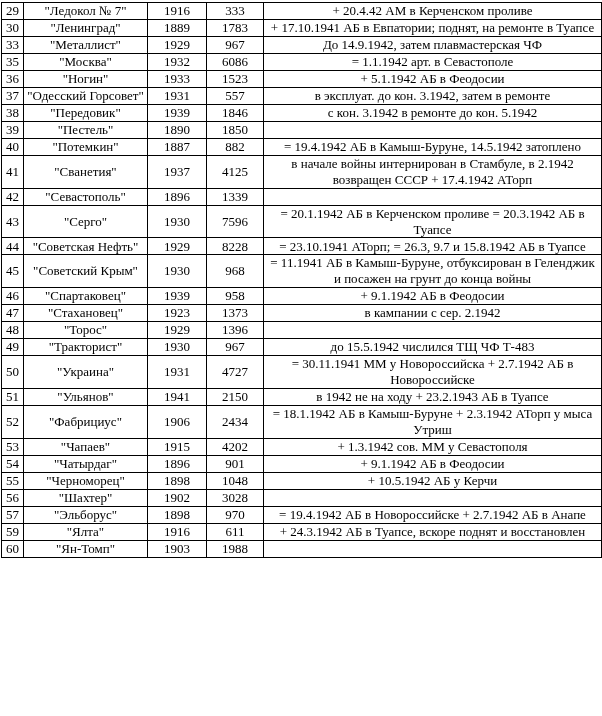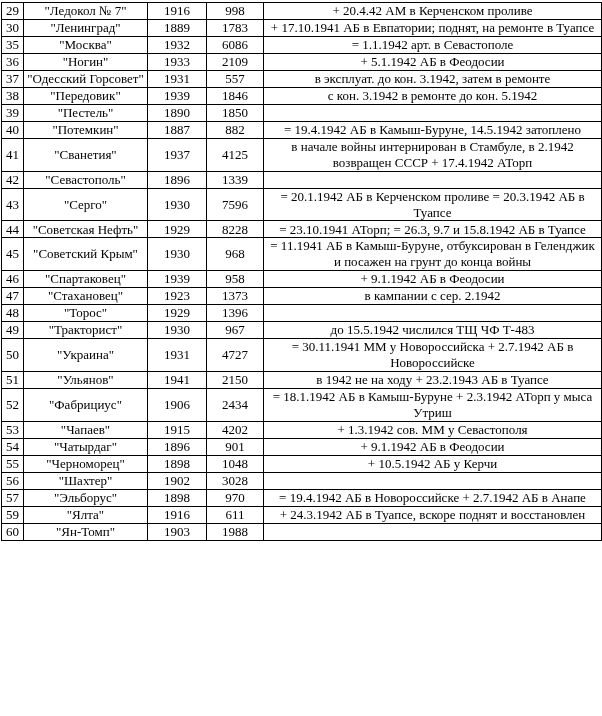--- a/index.html
+++ b/index.html
@@ -47,42 +47,49 @@
       <col class="c-name">
       <col class="c-year">
       <col class="c-tonn">
       <col class="c-note">
     </colgroup>
     <tbody>
         <tr>
     <td>29</td>
     <td>"Ледокол № 7"</td>
     <td>1916</td>
-    <td>998</td>
+    <td>333</td>
     <td>+ 20.4.42 АМ в Керченском проливе</td>
   </tr>
         <tr>
     <td>30</td>
     <td>"Ленинград"</td>
     <td>1889</td>
     <td>1783</td>
     <td>+ 17.10.1941 АБ в Евпатории; поднят, на ремонте в Туапсе</td>
   </tr>
         <tr>
+    <td>33</td>
+    <td>"Металлист"</td>
+    <td>1929</td>
+    <td>967</td>
+    <td>До 14.9.1942, затем плавмастерская ЧФ</td>
+  </tr>
+        <tr>
     <td>35</td>
     <td>"Москва"</td>
     <td>1932</td>
     <td>6086</td>
     <td>= 1.1.1942 арт. в Севастополе</td>
   </tr>
         <tr>
     <td>36</td>
     <td>"Ногин"</td>
     <td>1933</td>
-    <td>2109</td>
+    <td>1523</td>
     <td>+ 5.1.1942 АБ в Феодосии</td>
   </tr>
         <tr>
     <td>37</td>
     <td>"Одесский Горсовет"</td>
     <td>1931</td>
     <td>557</td>
     <td>в эксплуат. до кон. 3.1942, затем в ремонте</td>
   </tr>
         <tr>

